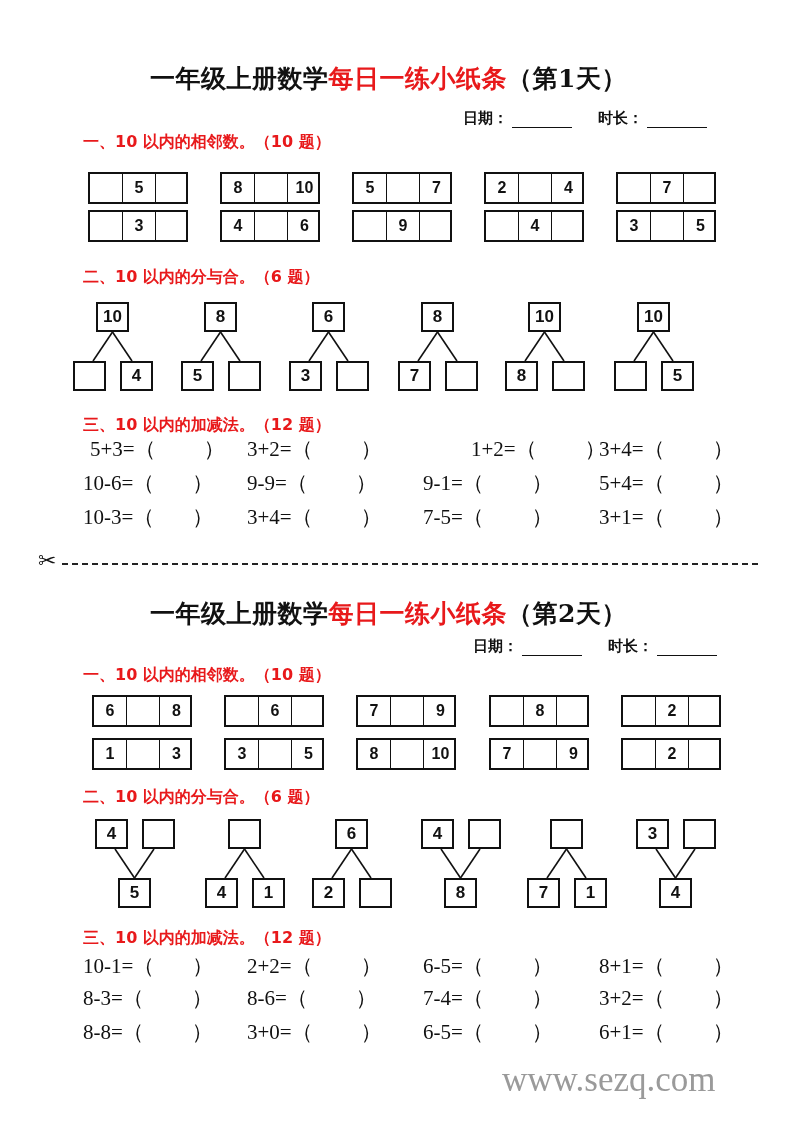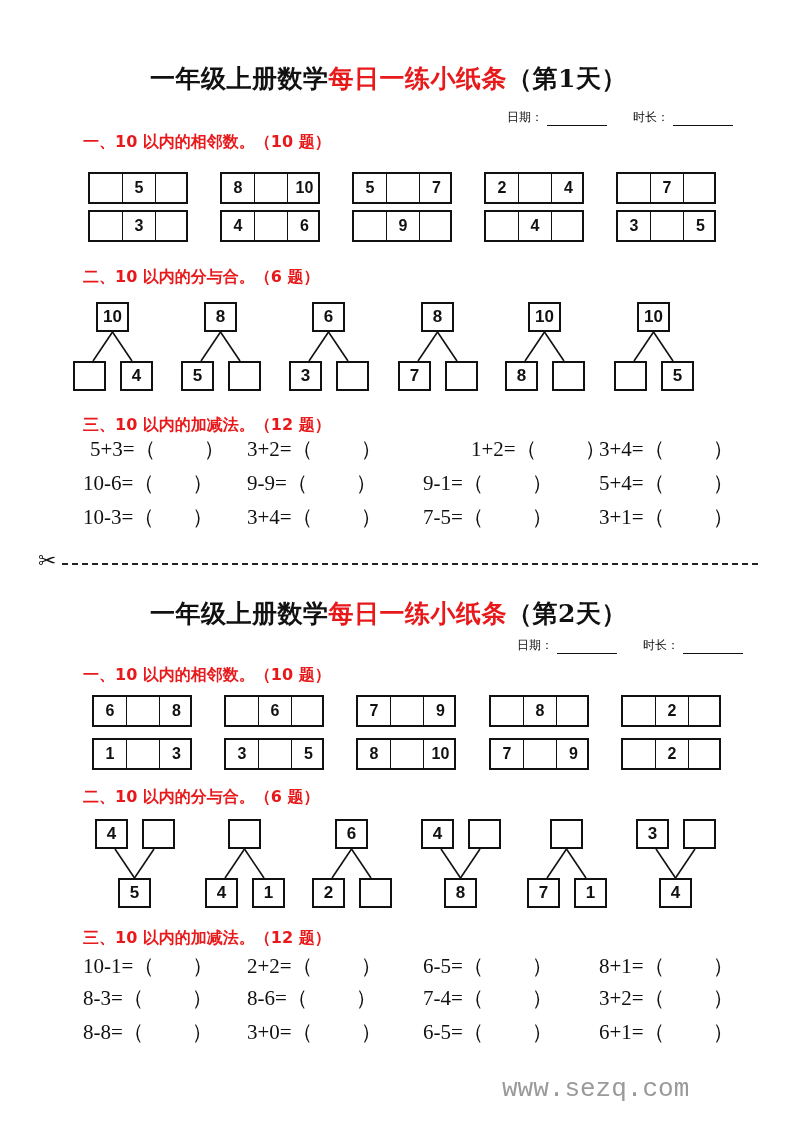--- a/index.html
+++ b/index.html
@@ -1,33 +1,33 @@
 <!DOCTYPE html>
 <html><head>
 <meta charset="utf-8">
 <style>
   html, body { margin:0; padding:0; }
   body { width:800px; height:1131px; background:#ffffff; position:relative; overflow:hidden;
          font-family: "DejaVu Sans", "Liberation Sans", sans-serif; color:#111; }
   .abs { position:absolute; }
   .title { font-family: "DejaVu Serif", "Liberation Serif", serif; font-weight:bold; font-size:25px; white-space:nowrap; letter-spacing:0.5px; }
   .title .red { color:#e8191b; }
-  .meta { font-size:12px; font-weight:normal; white-space:nowrap;margin-left:44px; }
+  .meta { font-size:15px; font-weight:bold; white-space:nowrap; }
   .meta .line { display:inline-block; width:60px; border-bottom:1px solid #111; margin-left:4px; margin-right:26px; height:12px; vertical-align:bottom; }
   .sec { color:#e8191b; font-weight:bold; font-size:16px; white-space:nowrap; }
   .cells { display:flex; border:2px solid #111; box-sizing:border-box; height:32px; }
   .cell { width:33px; flex:none; border-right:1.5px solid #111; box-sizing:border-box; display:flex; align-items:center; justify-content:center;
           font-family: "Liberation Sans", sans-serif; font-weight:bold; font-size:16px; }
   .cell:last-child { border-right:none; }
   .nbox { width:33px; height:30px; border:2px solid #111; box-sizing:border-box; display:flex; align-items:center; justify-content:center;
           font-family: "Liberation Sans", sans-serif; font-weight:bold; font-size:17px; background:#fff; }
   .eq { font-family: "Liberation Serif", "DejaVu Serif", serif; font-size:21px; white-space:nowrap; }
   .eq .paren { display:inline-block; }
   .cut { border-top:2px dashed #222; }
-  .wm { color:#9a9a9a; font-family:Liberation Mono, monospace; font-size:26px; white-space:nowrap;margin-top:14px; }
+  .wm { color:#9a9a9a; font-family:Liberation Serif, serif; font-size:35px; white-space:nowrap; }
   svg.lines { position:absolute; left:0; top:0; }
 </style>
 </head>
 <body>
 
 <div class="abs title" style="left:150px; top:62px;">
   <span>一年级上册数学</span><span class="red">每日一练小纸条</span><span>（第1天）</span>
 </div>
 <div class="abs meta" style="left:463px; top:109px;">
   <span>日期：</span><span class="line"></span><span>时长：</span><span class="line"></span>

